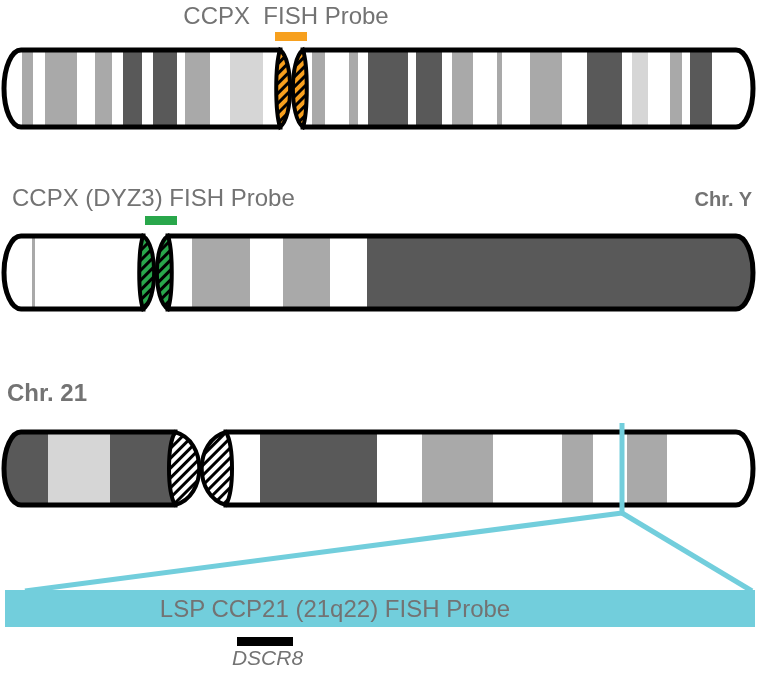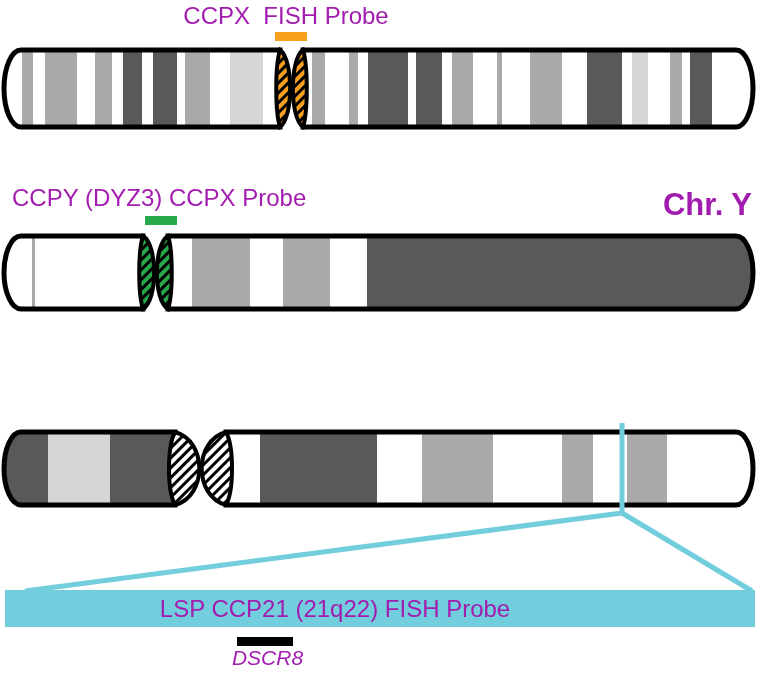--- a/index.html
+++ b/index.html
@@ -1,25 +1,25 @@
 <!DOCTYPE html>
 <html><head>
 <meta charset="utf-8">
 <style>
   html,body { margin:0; padding:0; background:#ffffff; }
   #canvas {
     position:relative; width:757px; height:679px; background:#ffffff;
     font-family:"Liberation Sans", sans-serif; overflow:hidden;
   }
   #figure-svg { position:absolute; left:0; top:0; }
-  .label { position:absolute; color:#a21caf; line-height:1.1; }
+  .label { position:absolute; color:#737373; line-height:1.1; }
   .lbl-probe-x  { left:130px; top:3px;  width:312px; text-align:center; font-size:24px; white-space:pre; }
   .lbl-chr-x    { left:580px; top:3px;  width:172px; text-align:right;  font-size:24px; font-weight:bold; }
   .lbl-probe-y  { left:12px;  top:185px; font-size:24px; white-space:pre; }
-  .lbl-chr-y    { left:580px; top:188px; width:172px; text-align:right; font-size:31px; font-weight:bold; }
+  .lbl-chr-y    { left:580px; top:188px; width:172px; text-align:right; font-size:20px; font-weight:bold; }
   .lbl-chr-21   { left:7px;   top:380px; font-size:24px; font-weight:bold; }
   .lbl-probe-21 { left:0;     top:590px; width:670px; height:37px; line-height:37px; text-align:center; font-size:24px; z-index:2; }
   .lbl-gene     { left:160px; top:646px; width:215px; text-align:center; font-size:21px; font-style:italic; }
 </style>
 </head>
 <body>
 
 <div id="canvas">
   <svg id="figure-svg" width="757" height="679" viewBox="0 0 757 679">
       <defs>
@@ -140,18 +140,19 @@
         <line x1="622" y1="513" x2="752" y2="591" stroke="#72CEDC" stroke-width="5"></line>
         <rect x="5" y="590" width="750" height="37" fill="#72CEDC"></rect>
       </g>
       <rect x="275" y="32" width="32" height="9" fill="#F7A01E"></rect>
       <rect x="145" y="216" width="32" height="9" fill="#29A74B"></rect>
       <rect x="237" y="637" width="56" height="9" fill="#000000"></rect>
     </svg>
 
   <div class="label lbl-probe-x">CCPX  FISH Probe</div>
 
-  <div class="label lbl-probe-y">CCPY (DYZ3) CCPX Probe</div>
+  <div class="label lbl-probe-y">CCPX (DYZ3) FISH Probe</div>
   <div class="label lbl-chr-y">Chr. Y</div>
 
+  <div class="label lbl-chr-21">Chr. 21</div>
   <div class="label lbl-probe-21">LSP CCP21 (21q22) FISH Probe</div>
   <div class="label lbl-gene">DSCR8</div>
 </div>
 
 </body></html>

